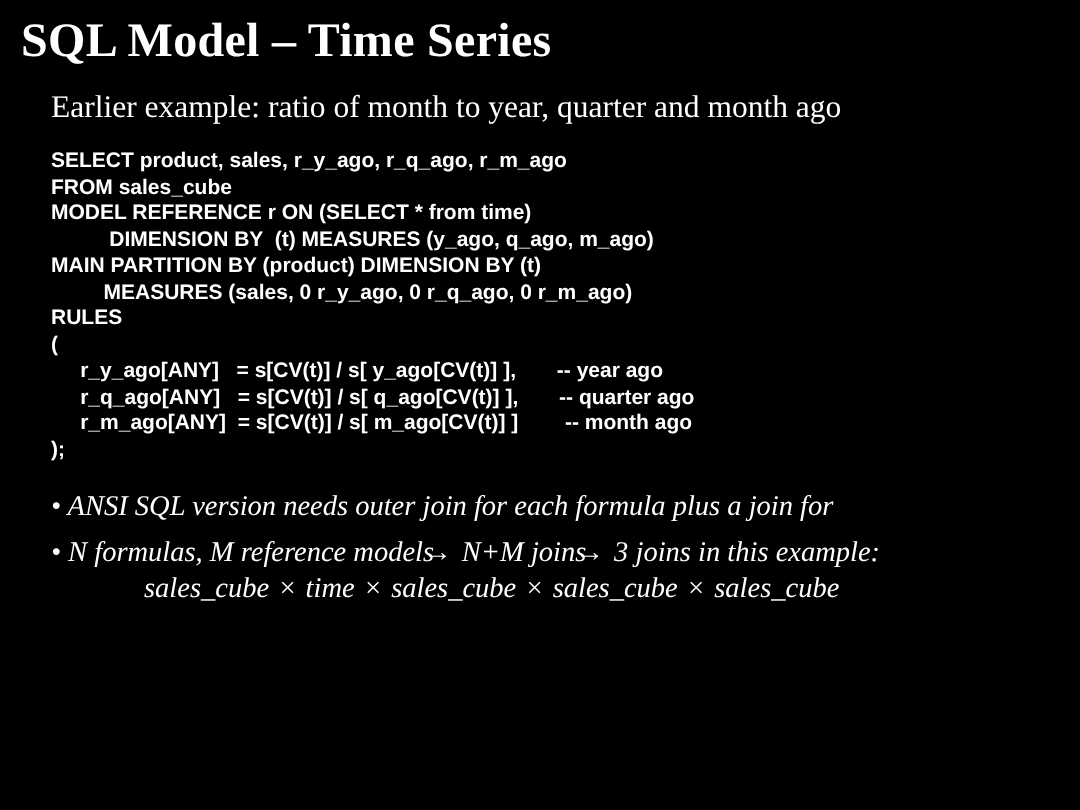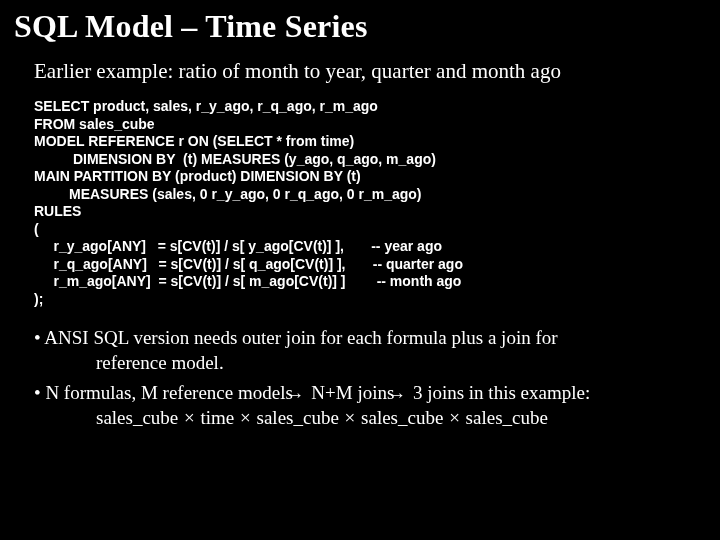--- a/index.html
+++ b/index.html
@@ -33,20 +33,21 @@
     font-weight: bold;
     font-size: 14px;
     line-height: 1.25;
     white-space: pre;
     margin: 0 0 18px 22px;
   }
   .bullets {
     font-size: 19px;
     margin: 0 0 0 22px;
     line-height: 1.3;
+    font-style: italic;
   }
   .bullet {
     margin-bottom: 6px;
   }
   .bullet-hang {
     padding-left: 14px;
     text-indent: -14px;
   }
   .bullet-sub {
     padding-left: 48px;
@@ -77,21 +78,20 @@
 RULES
 (
      r_y_ago[ANY]   = s[CV(t)] / s[ y_ago[CV(t)] ],       -- year ago
      r_q_ago[ANY]   = s[CV(t)] / s[ q_ago[CV(t)] ],       -- quarter ago
      r_m_ago[ANY]  = s[CV(t)] / s[ m_ago[CV(t)] ]        -- month ago
 );</div>
 
   <div class="bullets">
     <div class="bullet bullet-hang">
       <span>• ANSI SQL version needs outer join for each formula plus a join for</span><br>
-      <span class="bullet-sub" style="padding-left:48px;">reference model.</span>
     </div>
     <div class="bullet bullet-hang">
       <span>• N formulas, M reference models </span><span class="arrow">→</span><span> N+M joins </span><span class="arrow">→</span><span> 3 joins in this example:</span><br>
       <span class="bullet-sub">
         <span>sales_cube </span><span class="times">×</span><span> time </span><span class="times">×</span><span> sales_cube </span><span class="times">×</span><span> sales_cube </span><span class="times">×</span><span> sales_cube</span>
       </span>
     </div>
   </div>
 
 </div>

